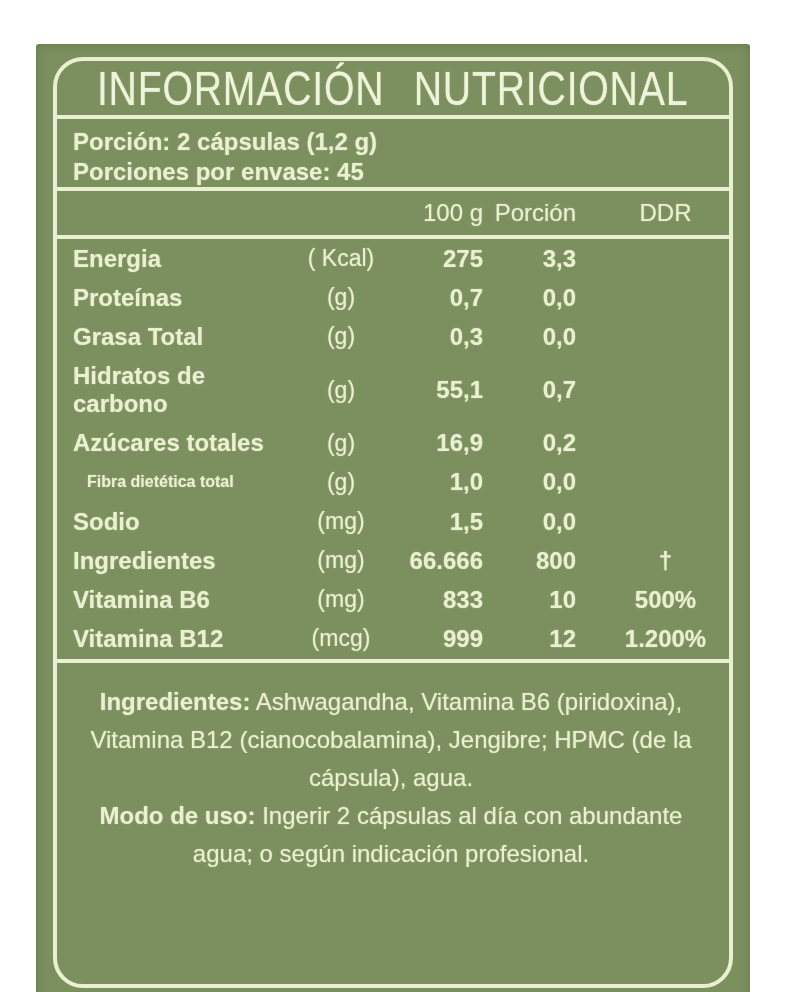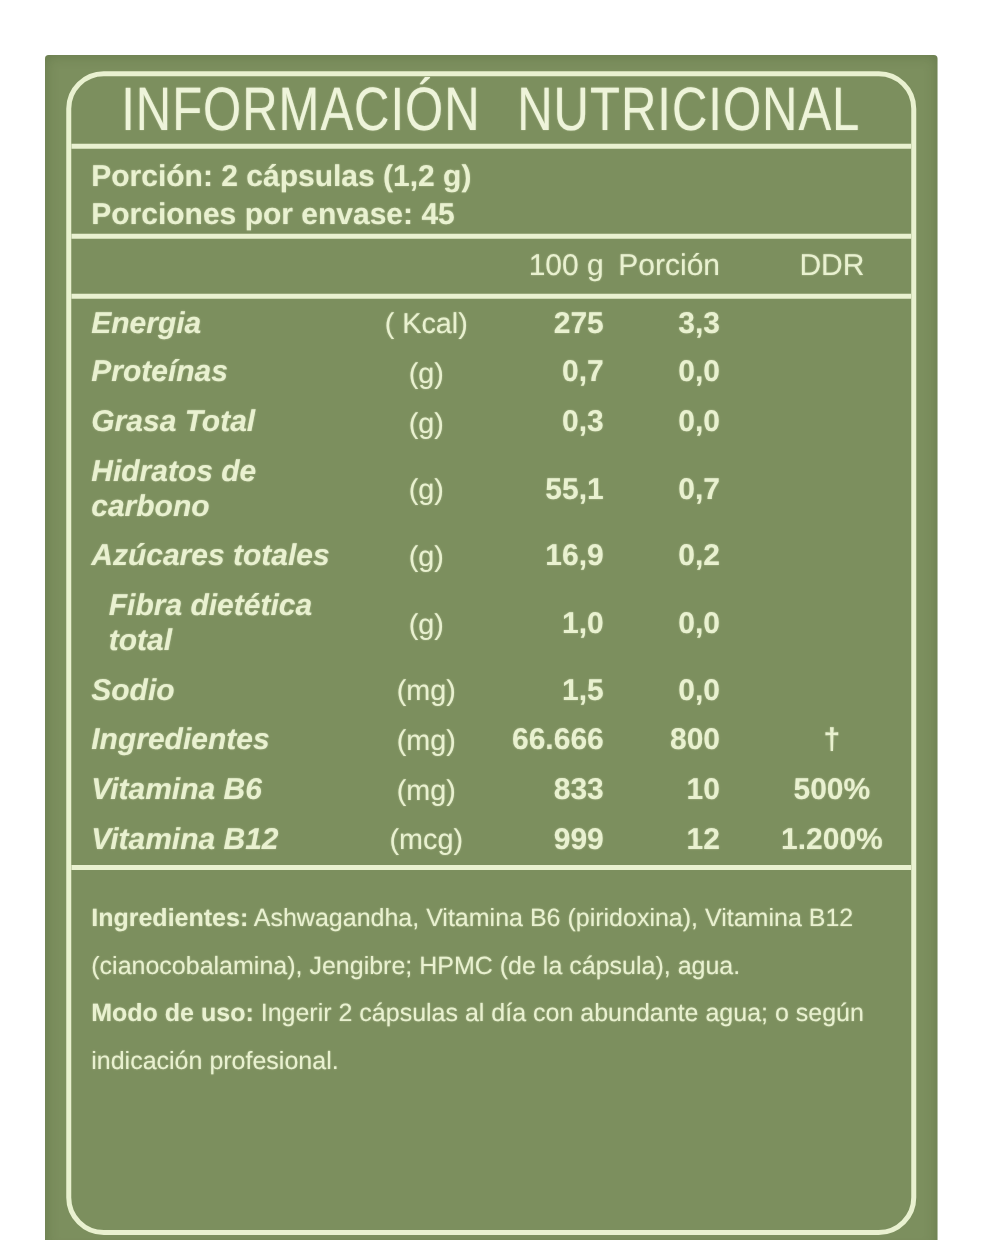--- a/index.html
+++ b/index.html
@@ -60,42 +60,43 @@
   }
   .serving-line{font-size:24px;font-weight:700;line-height:29px;}
   .serving-line .val{font-weight:700;}
   
   .row{
     display:grid;
     grid-template-columns:1fr 90px 107px 93px 131px;
     align-items:center;
     padding:0 12px 0 16px;
   }
-  .c-label{font-size:24px;font-weight:700;text-align:left;font-style:italic;}
+  .c-label{font-size:24px;font-weight:700;text-align:left;}
   .c-unit{font-size:23px;font-weight:400;text-align:center;}
   .c-v100{font-size:24px;font-weight:700;text-align:right;padding-right:10px;}
   .c-vpor{font-size:24px;font-weight:700;text-align:right;padding-right:10px;}
   .c-vddr{font-size:24px;font-weight:700;text-align:center;padding-left:28px;}
   
   .colhead{height:44px;}
   .colhead .c-v100,.colhead .c-vpor{font-weight:400;}
   .colhead .c-vddr{font-weight:400;}
   
   .table{flex:1 1 auto;display:flex;flex-direction:column;}
   .trow{flex:1 1 auto;}
-  .trow.small .c-label{font-size:24px;padding-left:14px;}
+  .trow.small .c-label{font-size:16px;padding-left:14px;}
   
   .footer{
     flex:1 1 auto;
     padding:20px 20px 0 16px;
   }
   .ftext{
-    font-size:20px;
+    font-size:24px;
     font-weight:400;
     line-height:38px;
+    text-align:center;
   }
   .ftext .bold{font-weight:700;}
 </style>
 </head>
 <body>
 
 <div class="panel">
   <div class="inner">
 
     <div class="sec title-sec">

